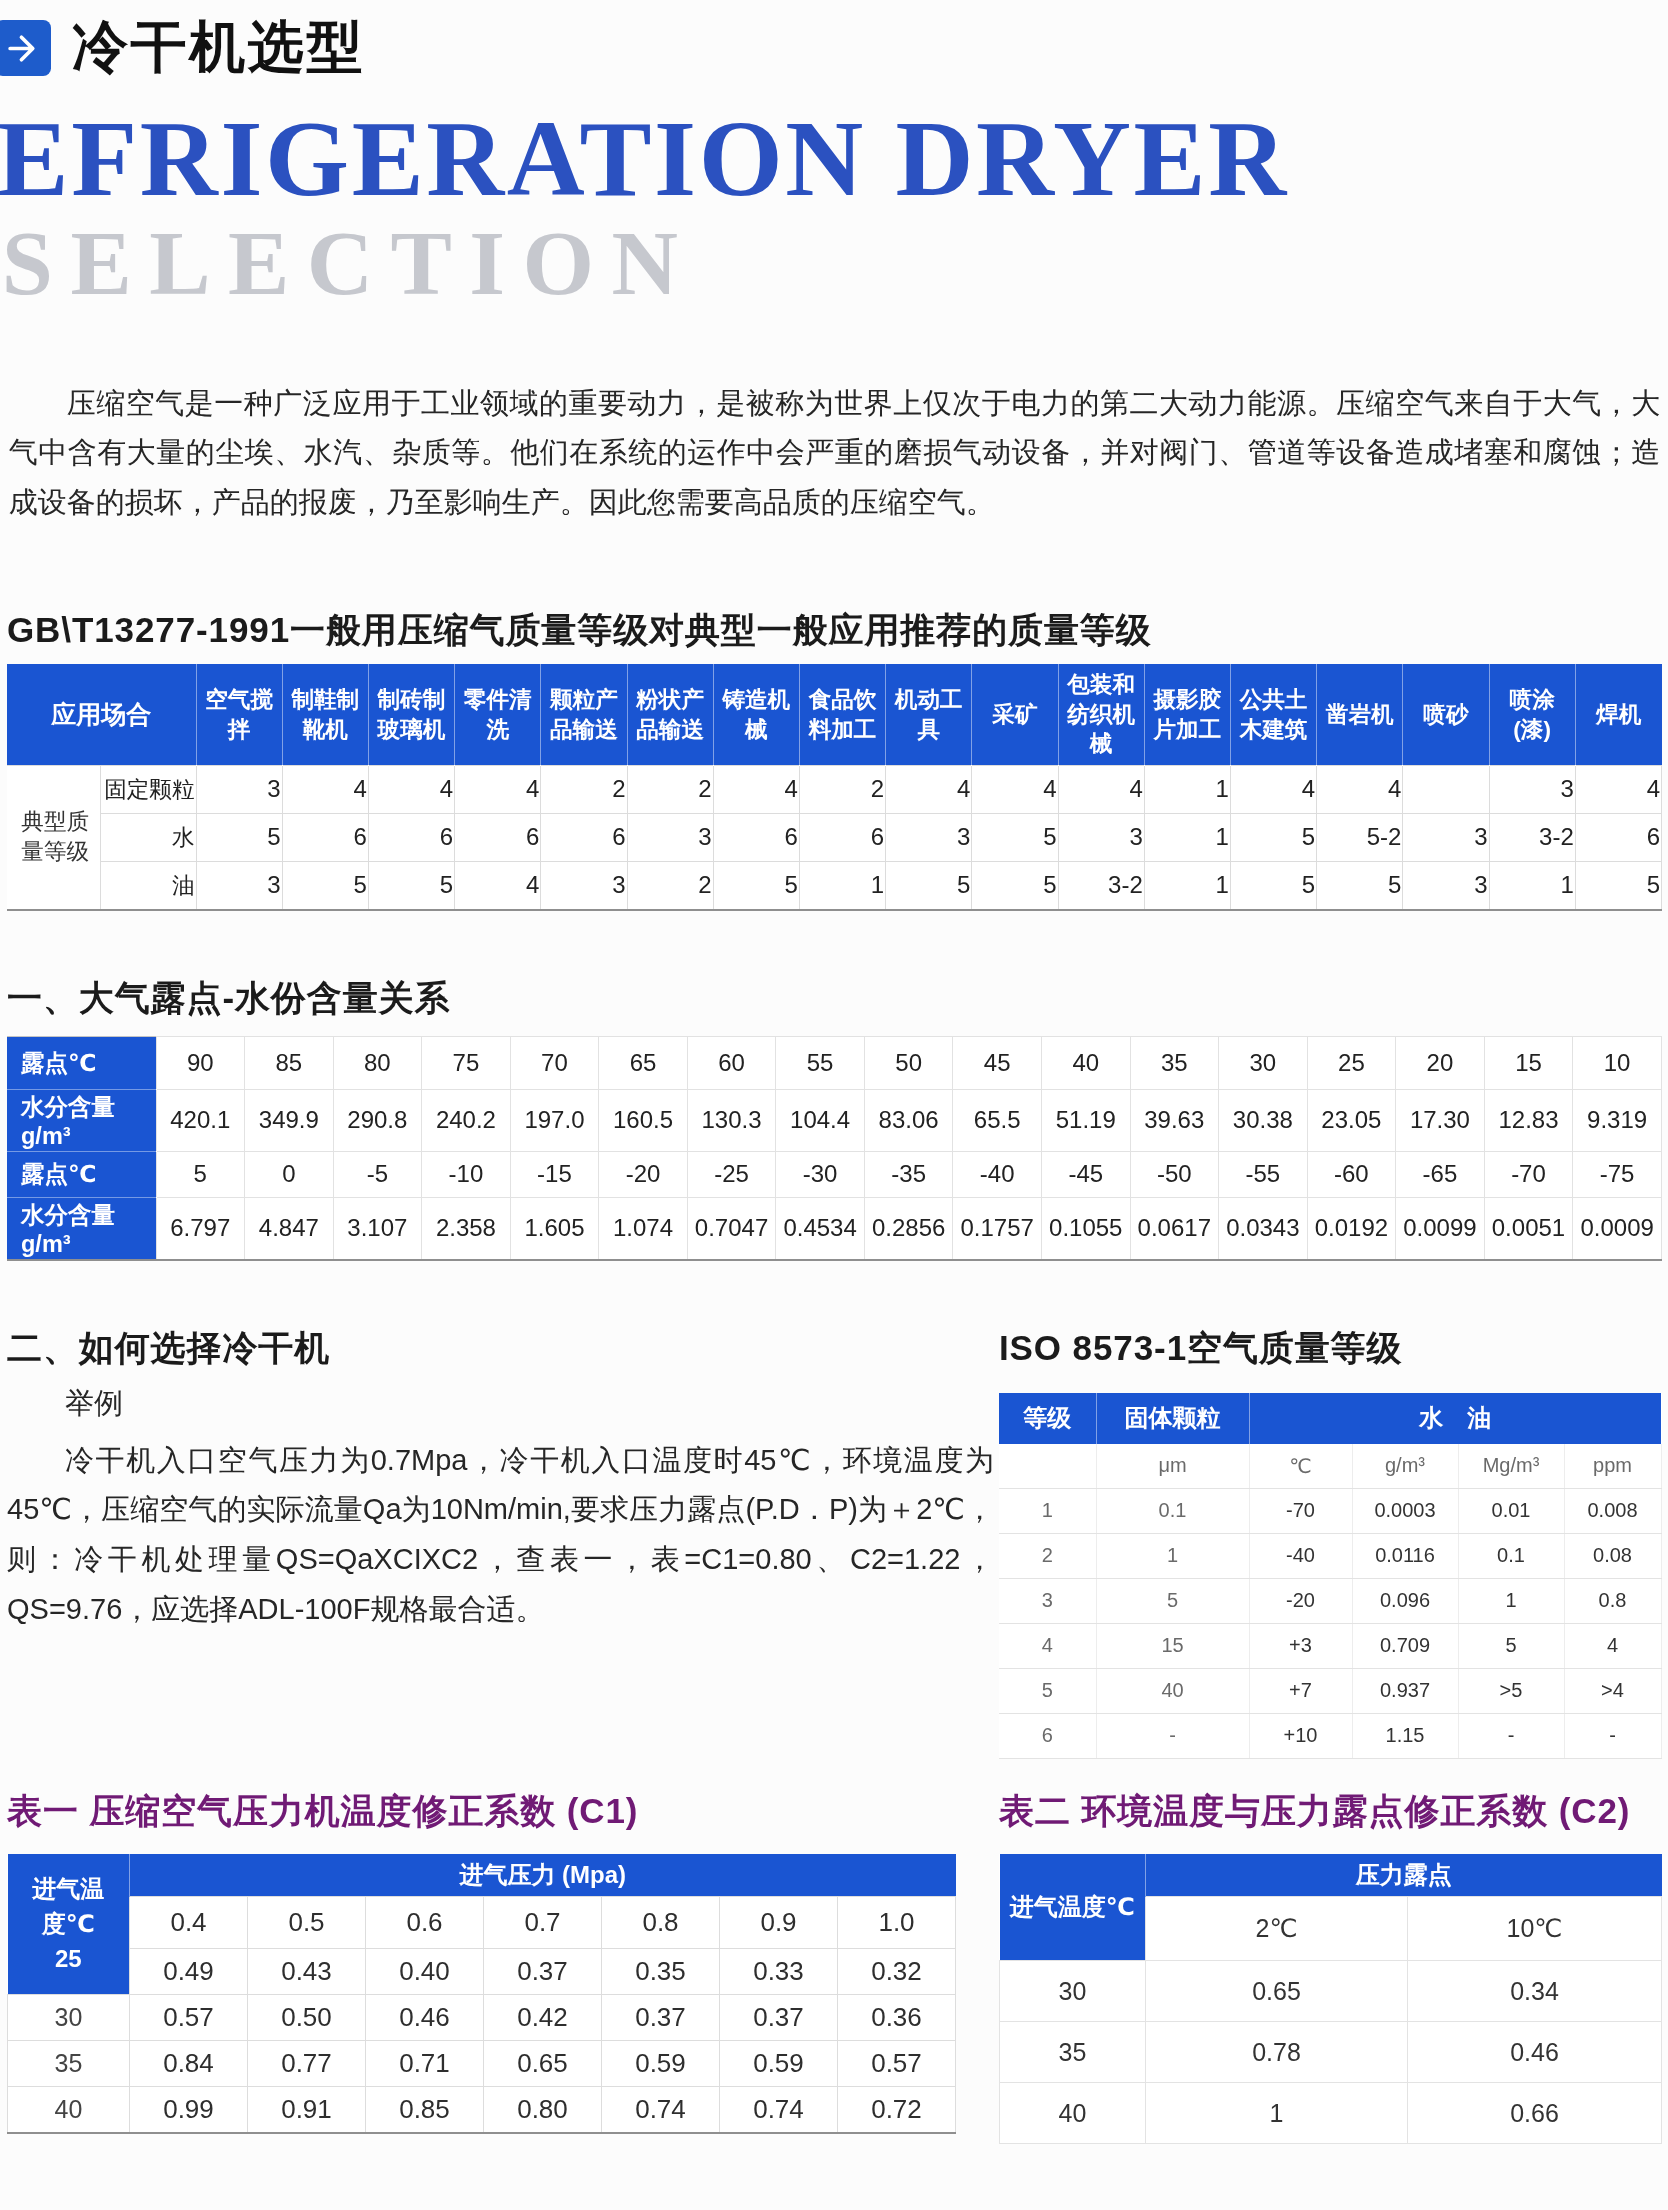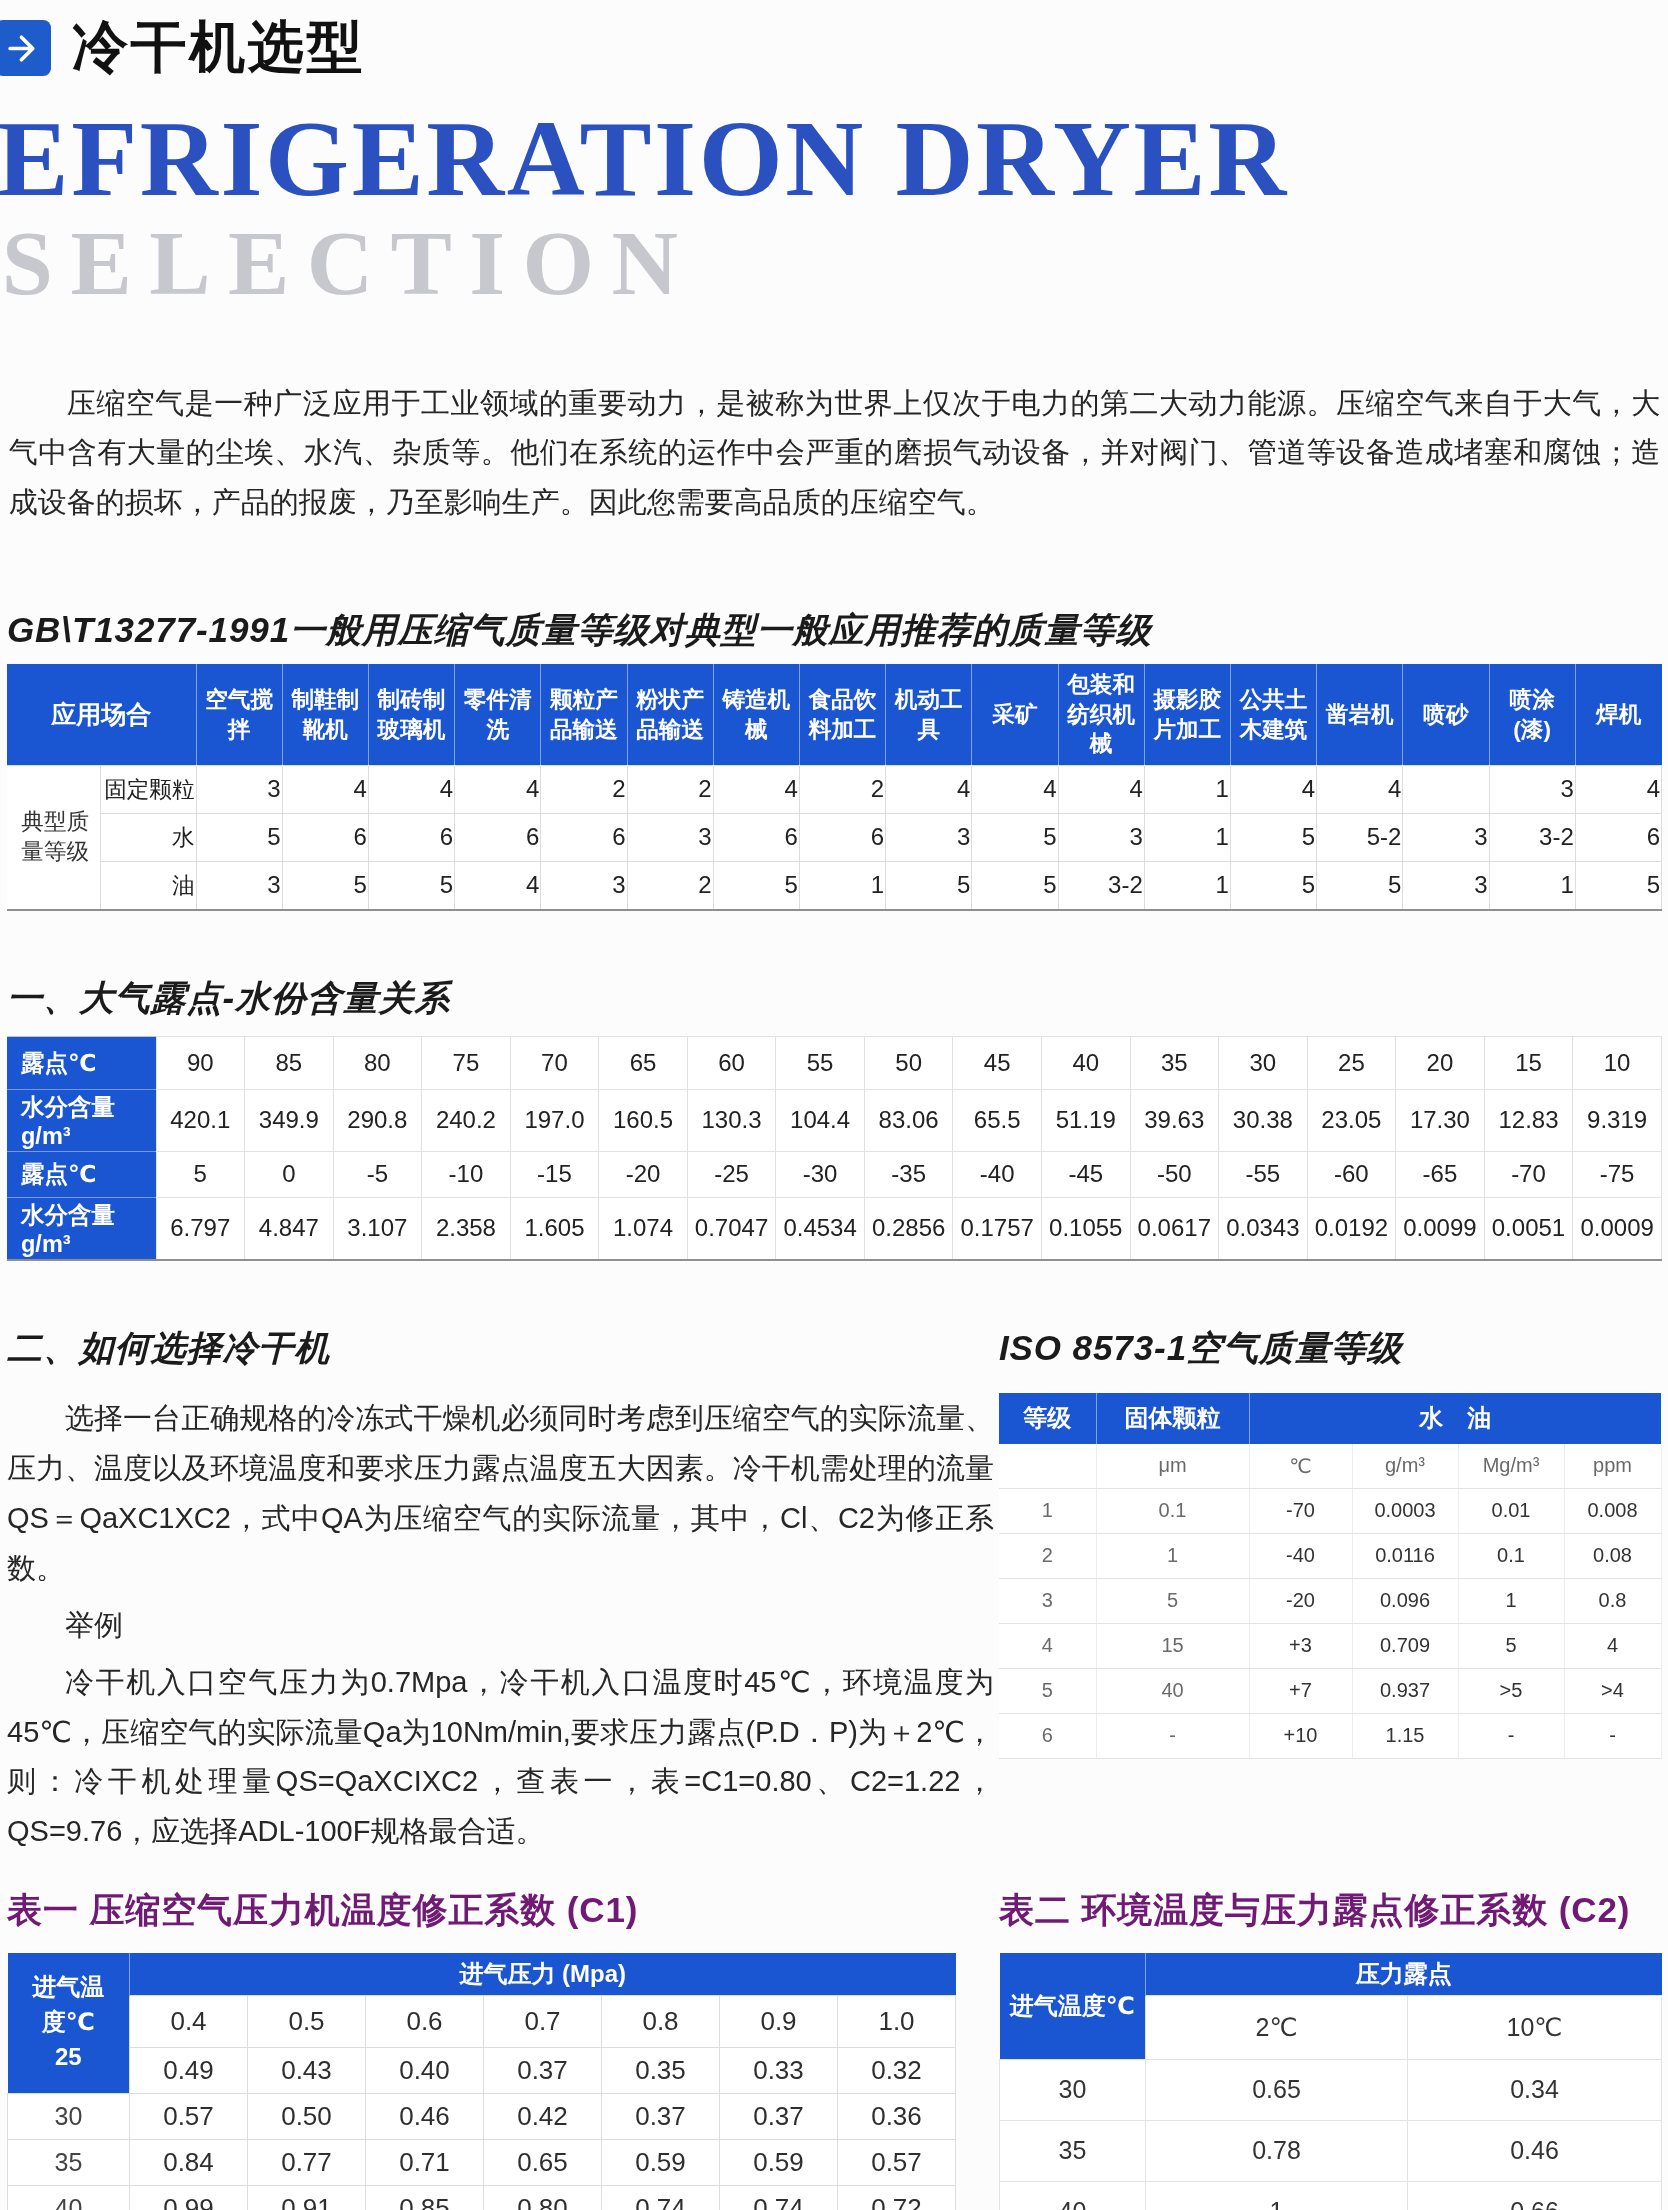--- a/index.html
+++ b/index.html
@@ -12,21 +12,21 @@
   .logo{width:56px;height:56px;background:#1e5ccb;border-radius:7.8px;
         display:flex;align-items:center;justify-content:center;margin-left:-12px;flex:0 0 56px;}
   .cn-title{font-size:56px;font-weight:bold;margin:0;color:#111;letter-spacing:2.6px;}
   .en1{font-family:"Liberation Serif","DejaVu Serif",serif;font-weight:bold;color:#2b51c0;
        font-size:108px;line-height:1.05;margin:15.6px 0 0 -10.4px;letter-spacing:2.6px;white-space:nowrap;}
   .en2{font-family:"Liberation Serif","DejaVu Serif",serif;font-weight:bold;color:#c6c8ce;
        font-size:92px;line-height:1;margin:1.7px 0 0 -5.2px;letter-spacing:17.4px;white-space:nowrap;}
 
   .intro{font-size:29px;line-height:1.7;text-indent:2em;margin:70px 1.7px 0;color:#262626;text-align:justify;}
 
-  h2{font-size:35px;font-weight:bold;color:#1b1b1b;margin:0;letter-spacing:0.9px;font-style:italic;}
+  h2{font-size:35px;font-weight:bold;color:#1b1b1b;margin:0;letter-spacing:0.9px;}
   h3{font-size:35px;font-weight:bold;color:#701a75;margin:0;letter-spacing:0.9px;}
   .gb-h{margin-top:80px;}
   .s1-h{margin-top:64px;}
 
   table.tbl{border-collapse:collapse;table-layout:fixed;background:#fff;}
   .blue{background:#1a55d2;color:#fff;font-weight:bold;}
 
   
   .gb{width:1655px;margin-top:10.4px;border-bottom:2.6px solid #8f8f8f;}
   .gb th{font-size:22.6px;line-height:1.32;border-left:0.9px solid rgba(255,255,255,.45);
@@ -309,21 +309,20 @@
             <td>0.0051</td>
             <td>0.0009</td>
           </tr>
         </tbody>
       </table>
     </div>
 
   <div class="two-col">
     <div class="col-left">
       <h2>二、如何选择冷干机</h2>
-      <p class="p-first">选择一台正确规格的冷冻式干燥机必须同时考虑到压缩空气的实际流量、压力、温度以及环境温度和要求压力露点温度五大因素。冷干机需处理的流量QS＝QaXC1XC2，式中QA为压缩空气的实际流量，其中，Cl、C2为修正系数。</p>
       <p class="p-next">举例</p>
       <p class="p-next">冷干机入口空气压力为0.7Mpa，冷干机入口温度时45℃，环境温度为45℃，压缩空气的实际流量Qa为10Nm/min,要求压力露点(P.D．P)为＋2℃，则：冷干机处理量QS=QaXCIXC2，查表一，表=C1=0.80、C2=1.22，QS=9.76，应选择ADL-100F规格最合适。</p>
     </div>
     <div class="col-right">
       <h2>ISO 8573-1空气质量等级</h2>
       <div id="iso-table-slot">
           <table class="tbl iso">
             <colgroup>
               <col style="width:97px">
               <col style="width:153px">

